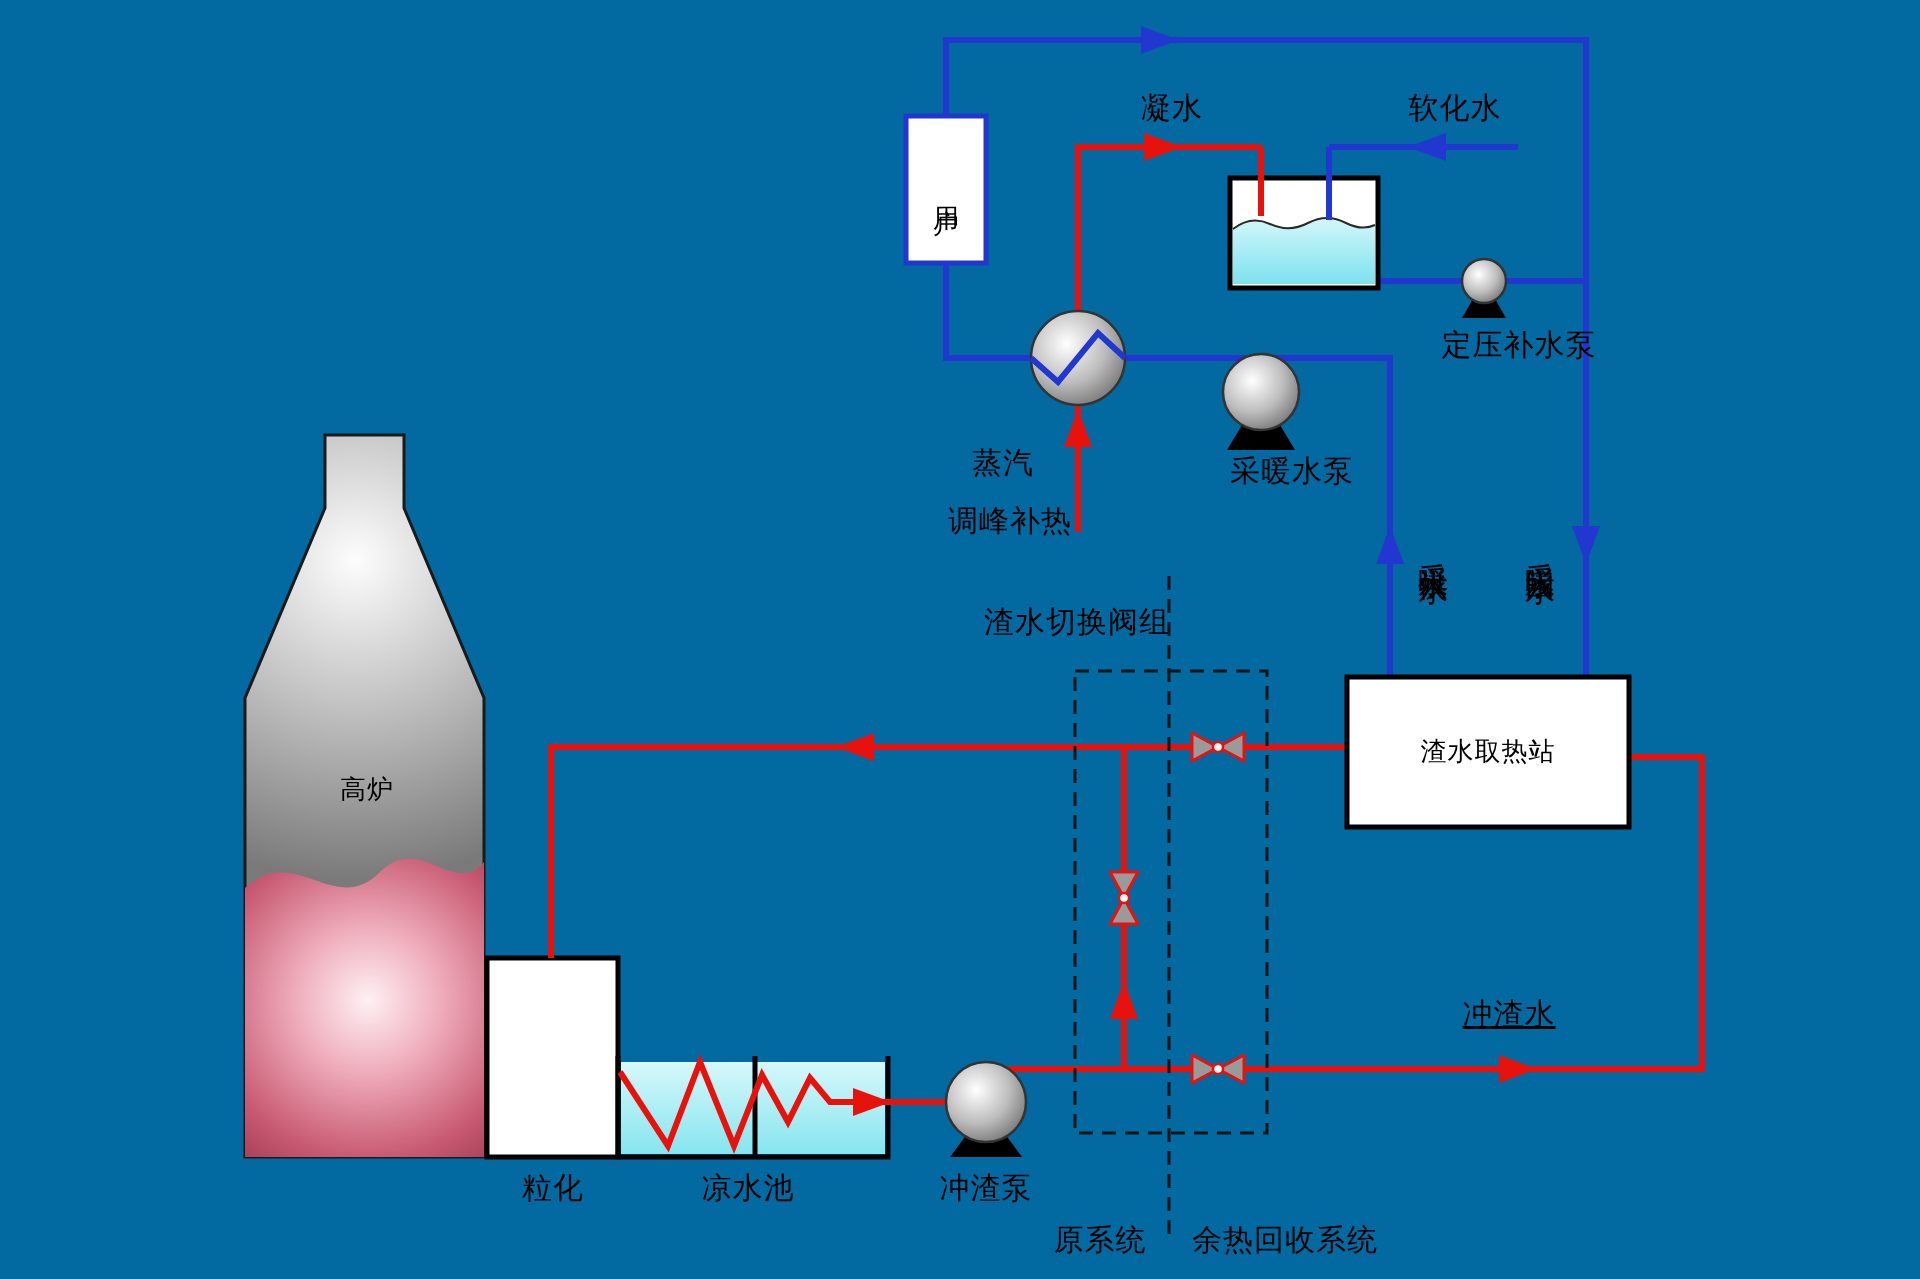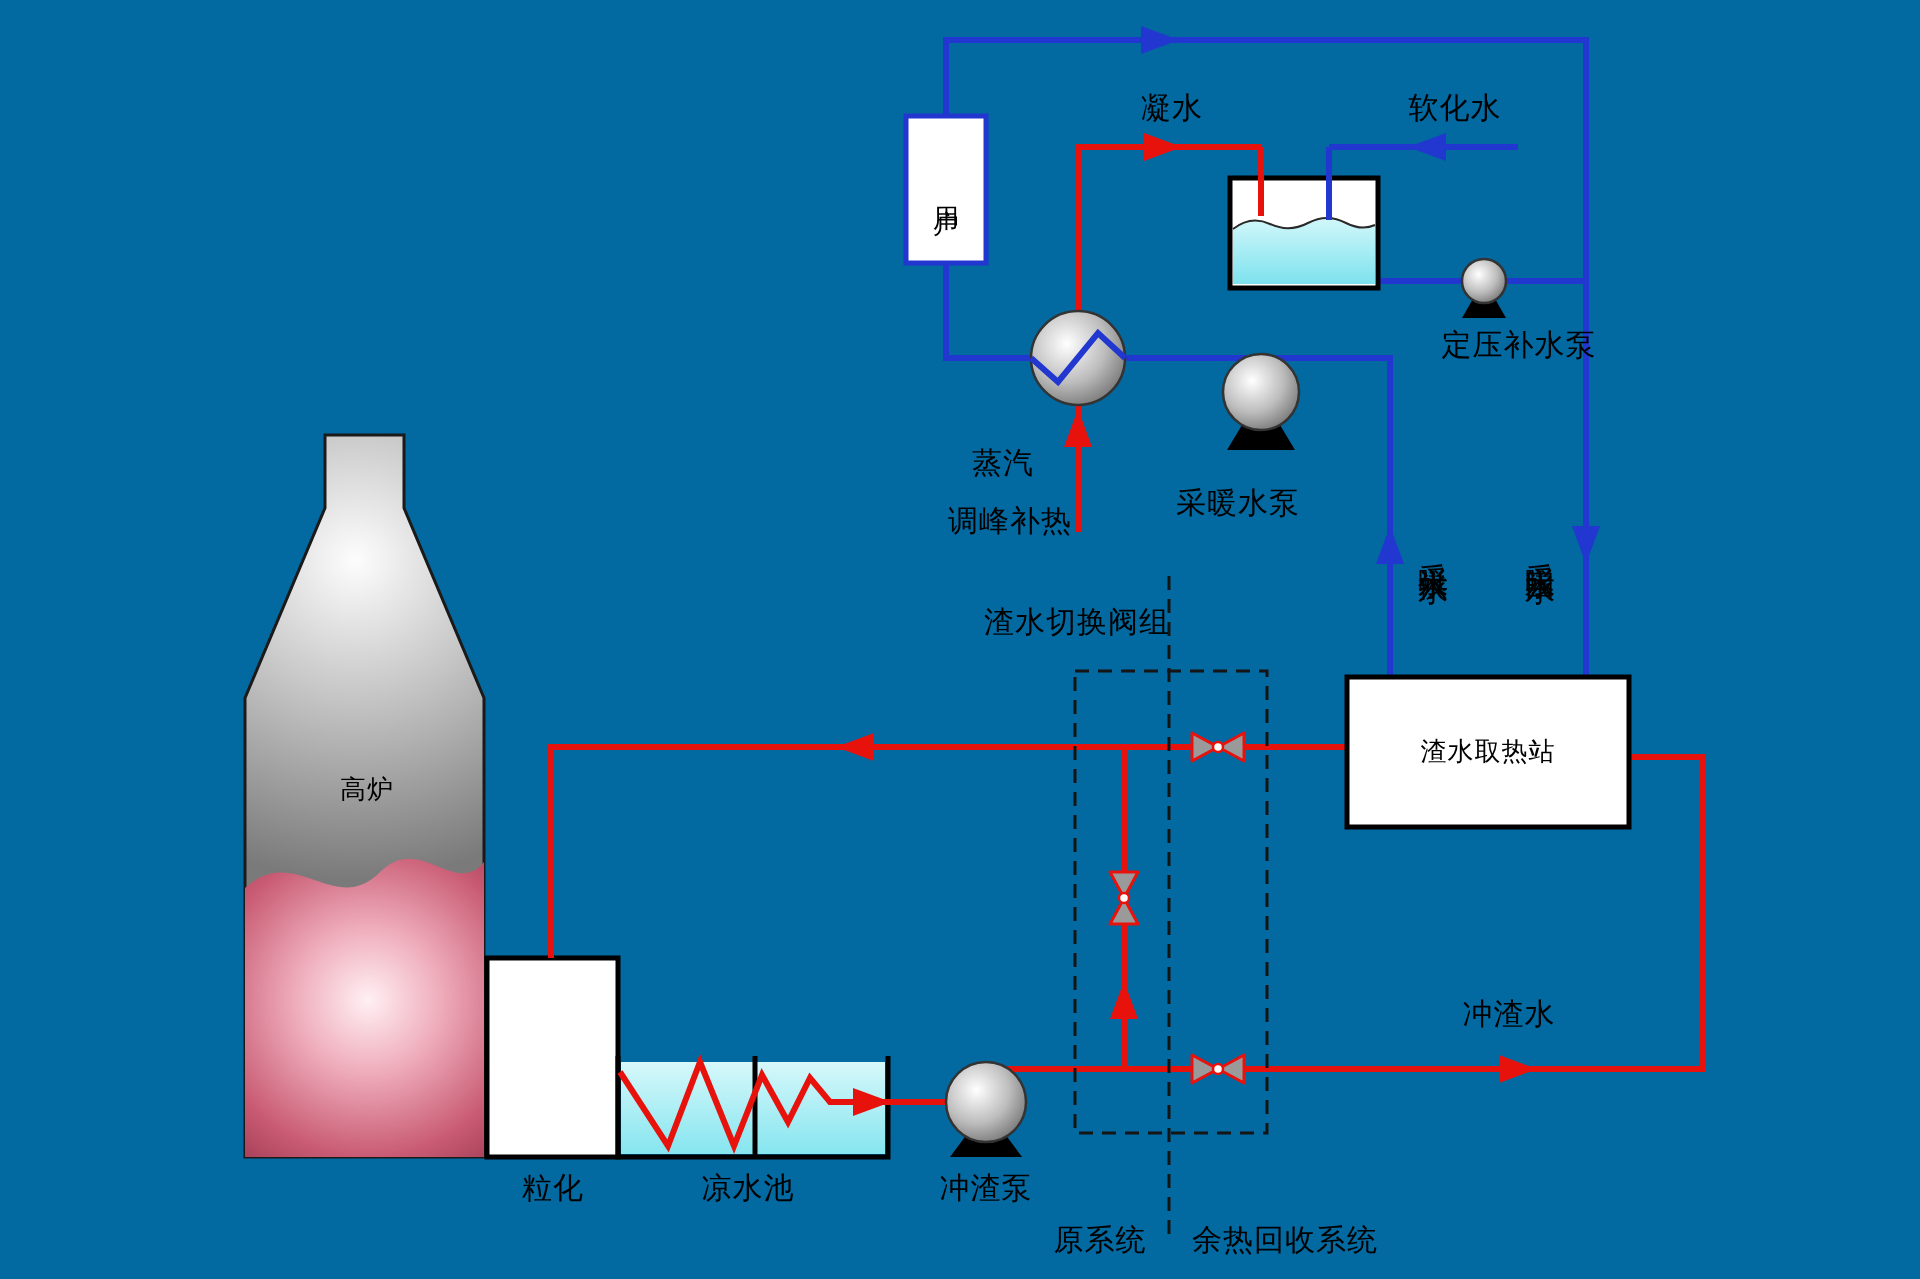--- a/index.html
+++ b/index.html
@@ -157,29 +157,29 @@
       <polygon class="arr-red" points="1499,1055 1499,1083 1537,1069"></polygon>
       <polygon class="arr-red" points="853,1088 853,1116 891,1102"></polygon>
     </g>
   </svg>
 
   <div id="labels">
     <div class="lbl big vlabel" style="left:946px; top:189px;">用户</div>
     <div class="lbl" style="left:1172px; top:108px;">凝水</div>
     <div class="lbl" style="left:1455px; top:108px;">软化水</div>
     <div class="lbl" style="left:1473px; top:345px;margin-left:46px;">定压补水泵</div>
-    <div class="lbl" style="left:1238px; top:471px;margin-top:32px;">采暖水泵</div>
+    <div class="lbl" style="left:1292px; top:471px;">采暖水泵</div>
     <div class="lbl" style="left:1003px; top:463px;">蒸汽</div>
     <div class="lbl" style="left:1010px; top:521px;">调峰补热</div>
     <div class="lbl vlabel" style="left:1433px; top:547px;">采暖水供水</div>
     <div class="lbl vlabel" style="left:1540px; top:547px;">采暖水回水</div>
     <div class="lbl" style="left:1053px; top:622px;margin-left:24px;">渣水切换阀组</div>
     <div class="lbl big" style="left:1488px; top:752px;">渣水取热站</div>
     <div class="lbl big" style="left:367px; top:790px;">高炉</div>
     <div class="lbl" style="left:553px; top:1188px;">粒化</div>
     <div class="lbl" style="left:748px; top:1188px;">凉水池</div>
     <div class="lbl" style="left:986px; top:1188px;">冲渣泵</div>
-    <div class="lbl" style="left:1509px; top:1014px;">冲渣水</div>
+    <div class="lbl" style="left:1509px; top:1014px;text-decoration:underline;">冲渣水</div>
     <div class="lbl" style="left:1100px; top:1240px;">原系统</div>
     <div class="lbl" style="left:1285px; top:1240px;">余热回收系统</div>
   </div>
 
 </div>
 
 </body></html>

